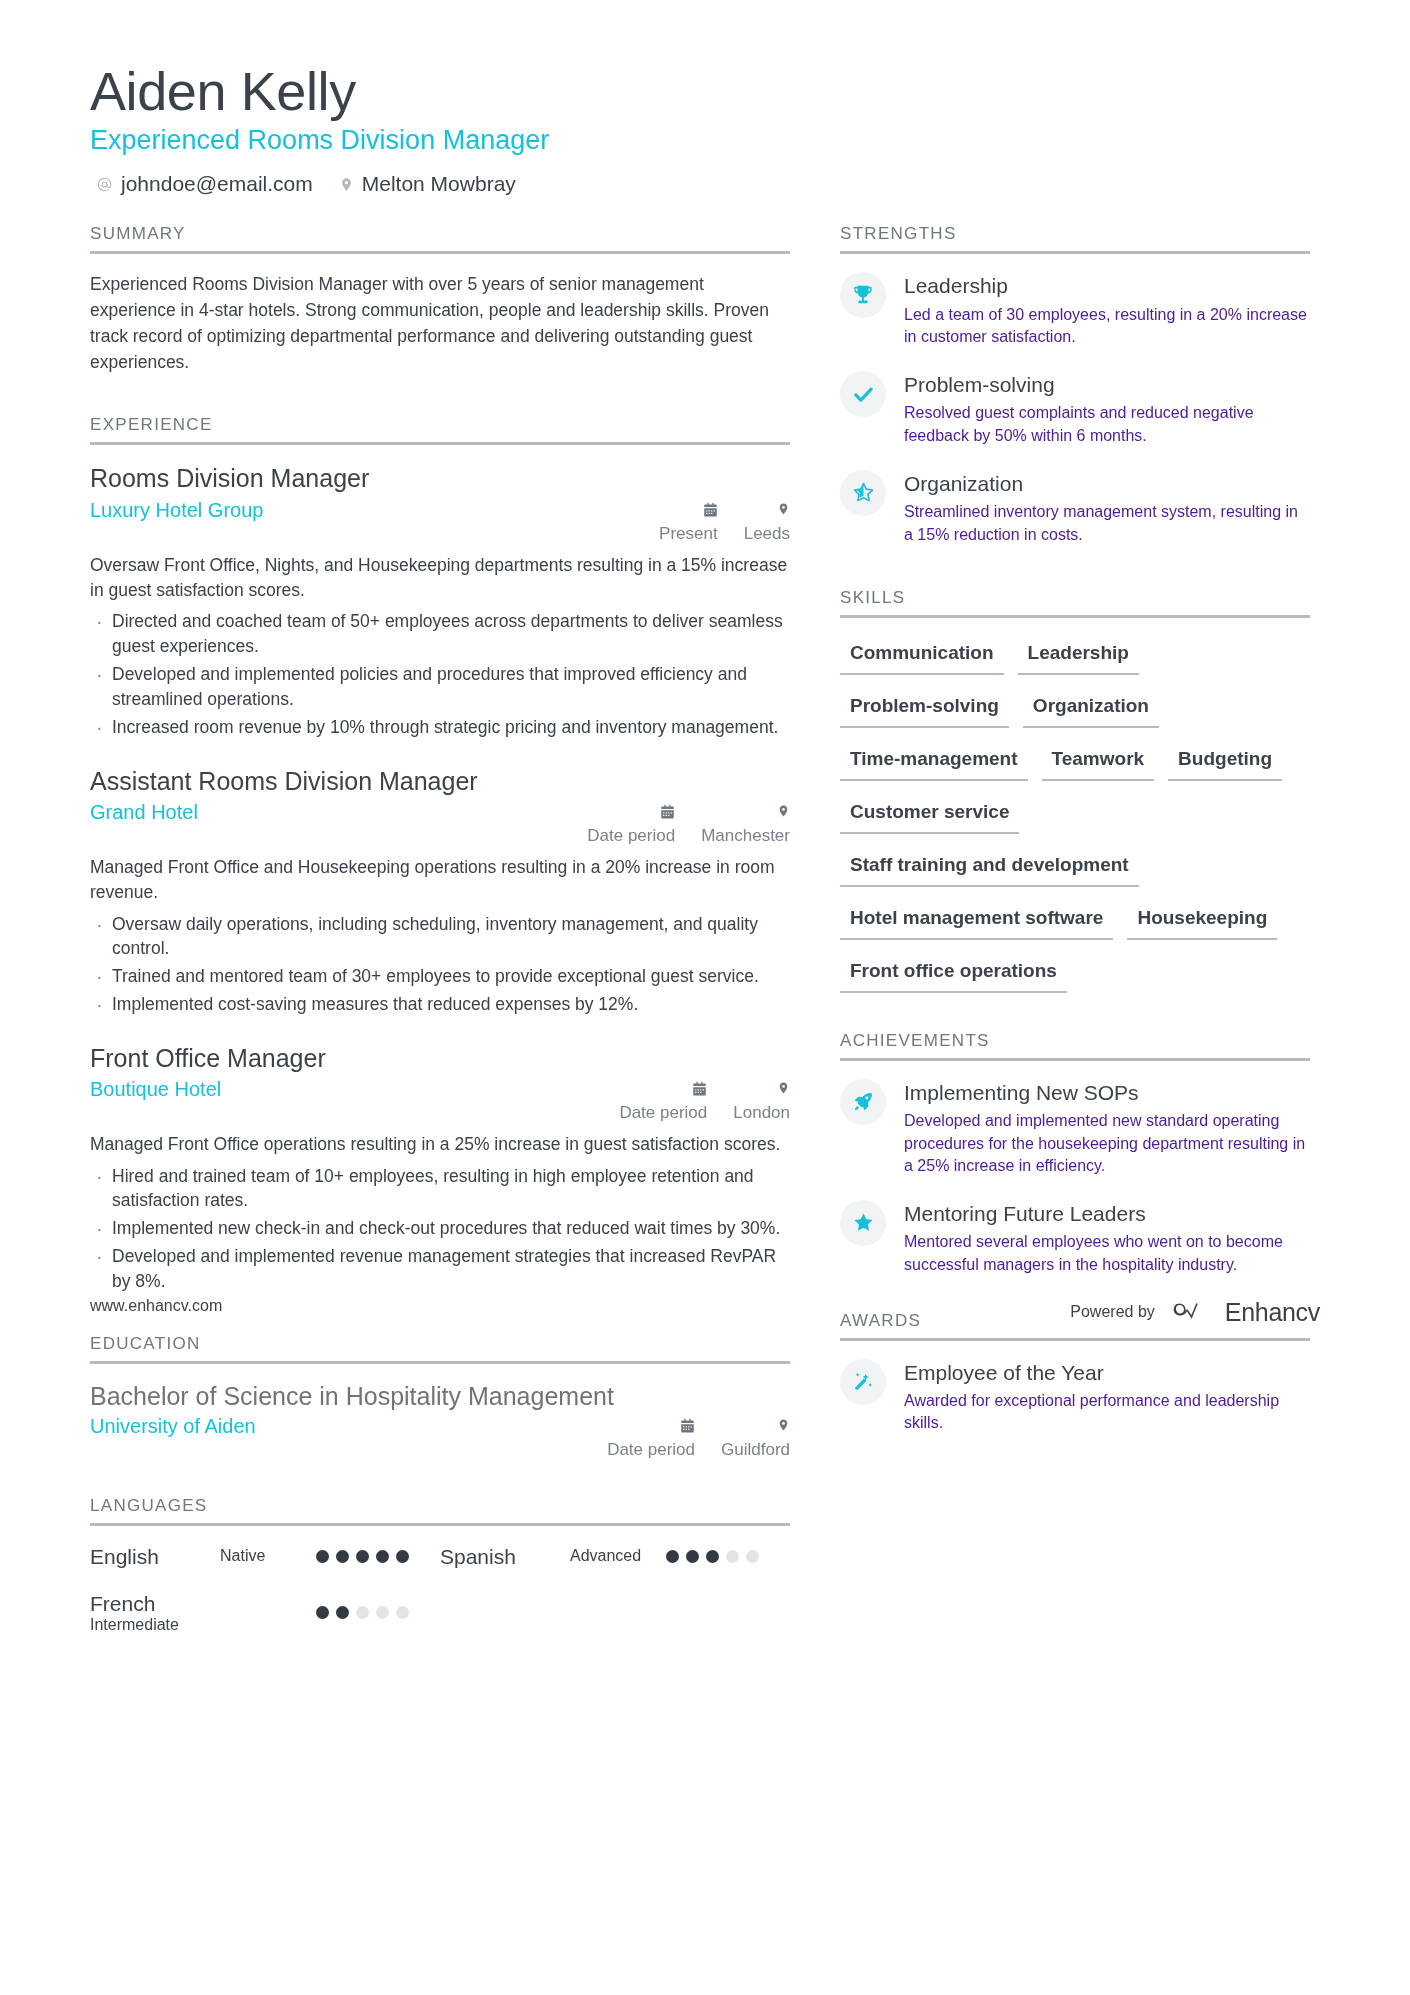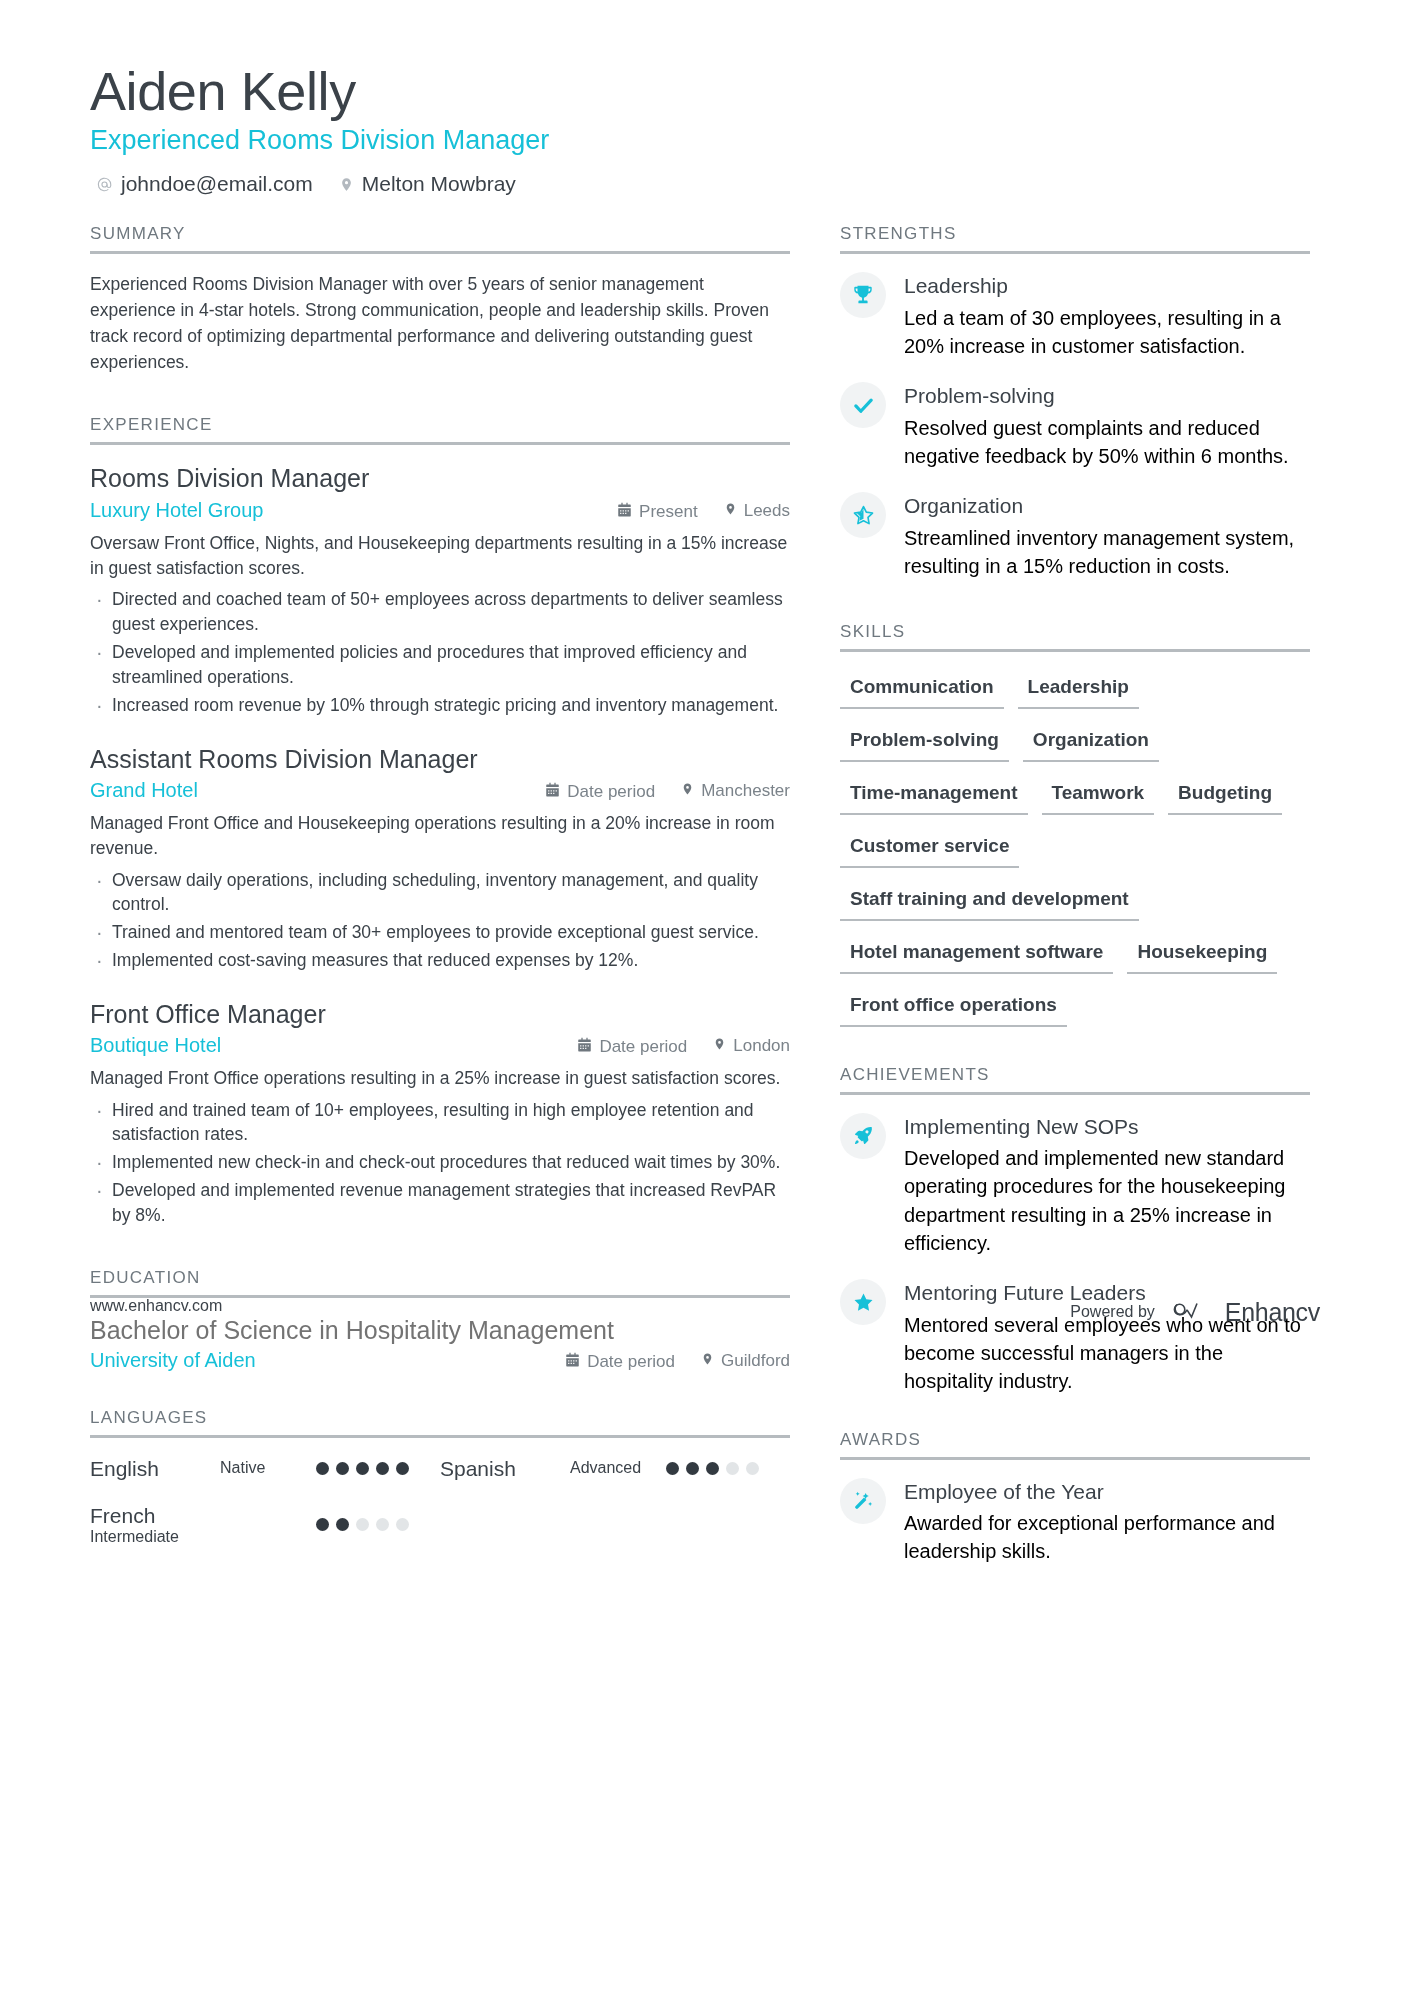--- a/index.html
+++ b/index.html
@@ -42,21 +42,21 @@
   .sec-body { padding-top:18px; }
 
   
   .para { font-size:17.5px; line-height:1.47; color:#3b4249; }
 
   
   .job { margin-bottom:26px; }
   .job-title { font-size:25px; font-weight:400; color:#3b4249; line-height:1.25; margin-bottom:4px; }
   .job-meta { display:flex; align-items:baseline; margin-bottom:9px; }
   .job-company { font-size:20px; color:#16c0d8; flex:1 1 auto; }
-  .meta-chip { display:inline-flex; align-items:flex-start; gap:7px; font-size:17px; color:#7b838a; margin-left:26px; white-space:nowrap; }
+  .meta-chip { display:inline-flex; align-items:flex-end; gap:7px; font-size:17px; color:#7b838a; margin-left:26px; white-space:nowrap;flex-direction:column; }
   .meta-chip .mi { color:#6f777e; display:inline-flex; }
   .job-sum { font-size:17.5px; line-height:1.45; color:#3b4249; margin-bottom:6px; }
   ul.bullets { list-style:none; margin:0; padding:0; }
   ul.bullets li {
     position:relative; padding-left:22px; font-size:17.5px;
     line-height:1.42; color:#3b4249; margin-bottom:3px;
   }
   ul.bullets li:before {
     content:"·"; position:absolute; left:6px; top:-2px;
     color:#868d93; font-size:20px; line-height:1.4;
@@ -80,21 +80,21 @@
 
   
   .feat { display:flex; gap:18px; margin-bottom:22px; }
   .feat-ico {
     width:46px; height:46px; flex:0 0 46px; border-radius:50%;
     background:#f1f3f4; display:flex; align-items:center; justify-content:center;
     color:#16c0d8;
   }
   .feat-body { flex:1 1 auto; padding-top:1px; }
   .feat-title { font-size:21px; color:#3b4249; line-height:1.2; margin-bottom:5px; }
-  .feat-desc { font-size:20px; line-height:1.42; color:#000000; }
+  .feat-desc { font-size:16px; line-height:1.42; color:#4c1d95; }
 
   
   .skills { display:flex; flex-wrap:wrap; gap:0 14px; }
   .skill {
     font-size:19px; color:#3b4249; padding:7px 10px 9px 10px;
     border-bottom:2px solid #b6bbbf; margin-bottom:14px; line-height:1.1;font-weight:bold;
   }
 
   
   .footer {

